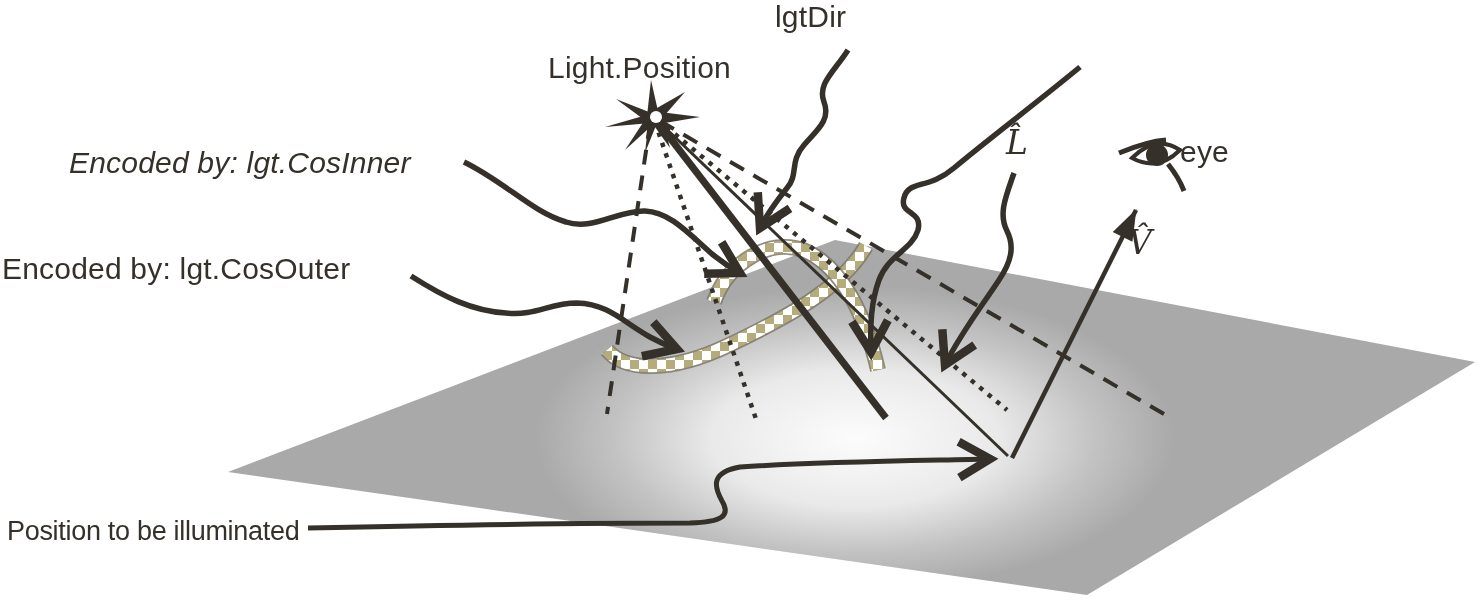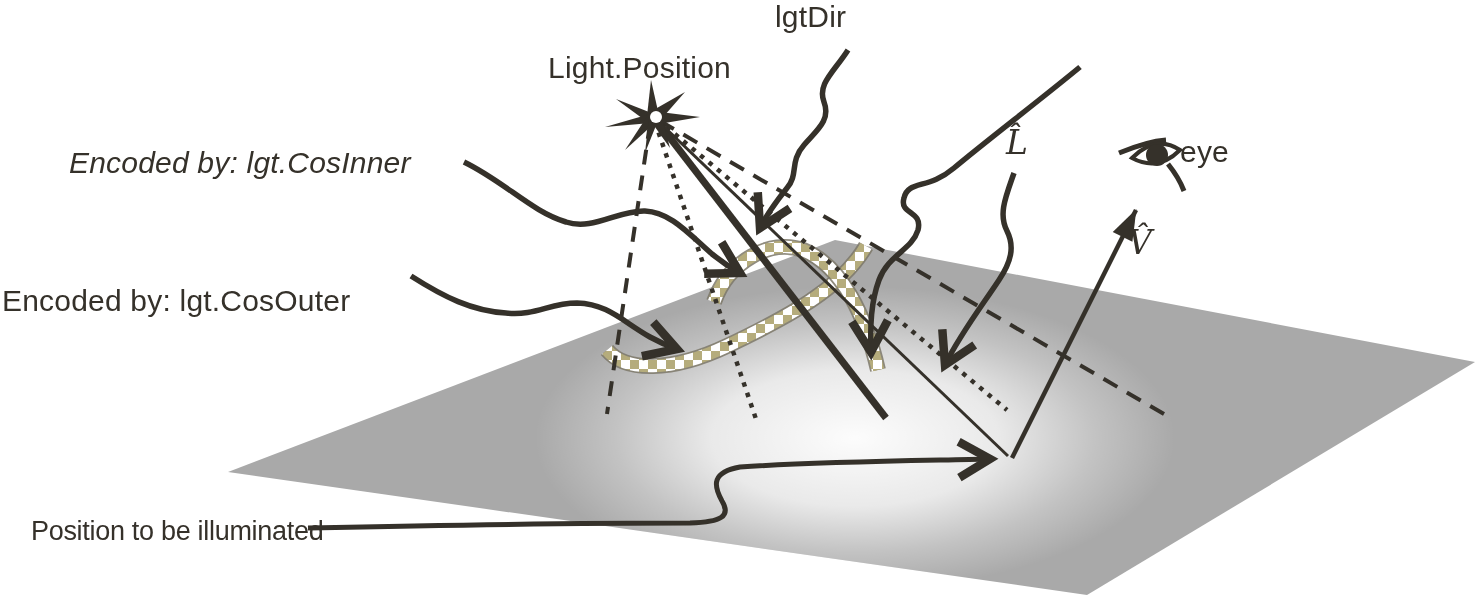--- a/index.html
+++ b/index.html
@@ -7,31 +7,31 @@
     position:relative;width:1479px;height:604px;overflow:hidden;
     background:var(--bg,#ffffff);
     font-family:"Liberation Sans","DejaVu Sans",sans-serif;
     color:var(--ink,#35312a);
   }
   .stage svg.canvas{position:absolute;left:0;top:0;}
   .lbl{
     position:absolute;white-space:pre;font-size:30px;line-height:1.1;
     color:var(--ink,#35312a);letter-spacing:0.2px;
   }
-  .lbl.small{font-size:27px;letter-spacing:-0.3px;margin-left:24px;}
+  .lbl.small{font-size:27px;letter-spacing:-0.3px;}
   .math{
     font-family:"DejaVu Serif","Liberation Serif",serif;
     font-style:italic;font-size:33px;line-height:1;
   }
   .math.inline{font-size:31px;}
   #lbl-light-position{left:532px;top:51px;margin-left:16px;}
   #lbl-lgtdir{left:775px;top:0;}
   #lbl-cosl{left:889px;top:27px;}
   #lbl-cosinner{left:69px;top:146px;font-style:italic;}
-  #lbl-cosouter{left:2px;top:284px;text-align:right;}
+  #lbl-cosouter{left:2px;top:252px;text-align:right;}
   #lbl-position{left:7px;top:517px;}
   #lbl-eye{left:1180px;top:135px;text-align:right;}
   #lbl-lhat{left:1006px;top:126px;}
   #lbl-vhat{left:1128px;top:226px;}
 </style>
 </head>
 <body>
 
 <div class="stage">
 

